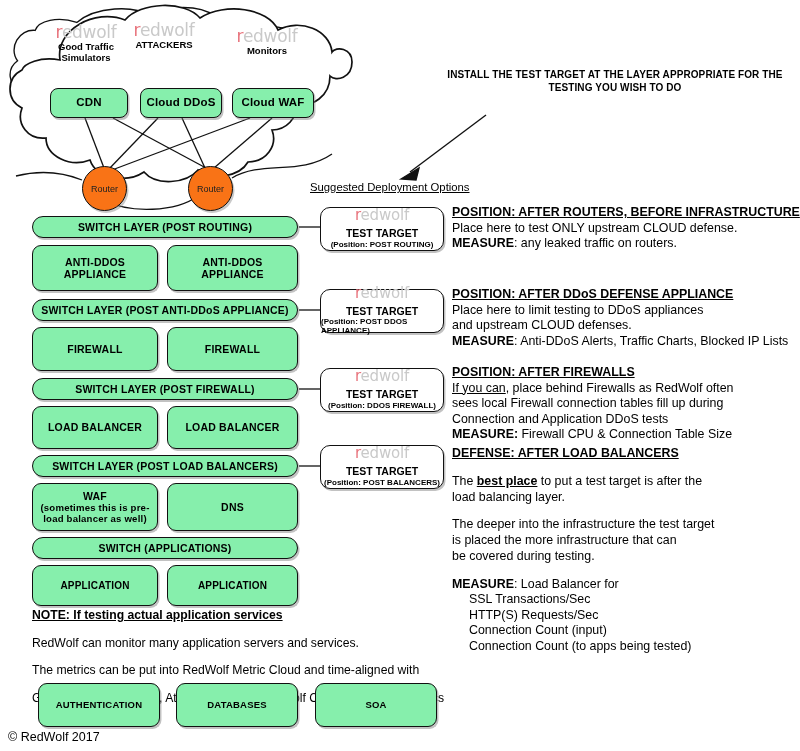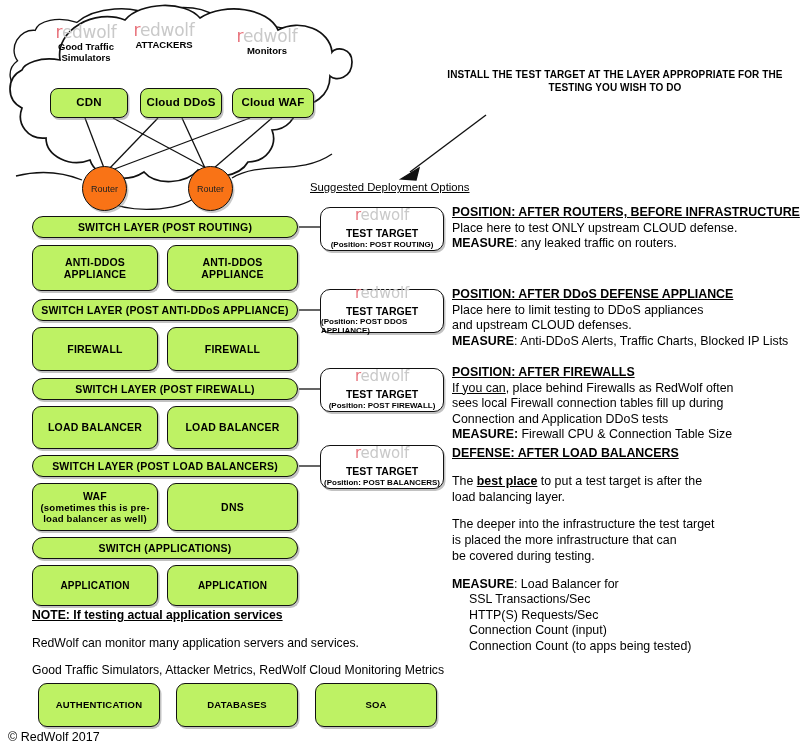--- a/index.html
+++ b/index.html
@@ -7,21 +7,21 @@
     width:800px;height:751px;position:relative;overflow:hidden;
     font-family:"Liberation Sans","DejaVu Sans",sans-serif;
     color:#000;
   }
   #stage{position:absolute;inset:0;width:800px;height:751px;}
   svg.layer{position:absolute;left:0;top:0;width:800px;height:751px;pointer-events:none;}
 
   
   .node{
     position:absolute;box-sizing:border-box;
-    background:#bef264;border:1.6px solid #111;border-radius:9px;
+    background:#86efac;border:1.6px solid #111;border-radius:9px;
     display:flex;flex-direction:column;align-items:center;justify-content:center;
     text-align:center;font-weight:bold;letter-spacing:.2px;
     box-shadow:1.5px 2px 0 rgba(120,120,120,.45);
   }
   .node .ln{display:block;line-height:1.18;}
 
   .cloudsvc{font-size:11.5px;border-radius:8px;}
   .switch{font-size:10.5px;border-radius:14px;}
   .dev{font-size:10.5px;}
   .app{font-size:10px;}
@@ -260,21 +260,21 @@
 
   <div class="tt" style="left:320px;top:289px;width:124px;height:44px;">
     <div class="rw"><span class="r">r</span><span class="est">edwolf</span></div>
     <div class="tname">TEST TARGET</div>
     <div class="tpos">(Position: POST DDOS APPLIANCE)</div>
   </div>
 
   <div class="tt" style="left:320px;top:368px;width:124px;height:44px;">
     <div class="rw"><span class="r">r</span><span class="est">edwolf</span></div>
     <div class="tname">TEST TARGET</div>
-    <div class="tpos">(Position: POST FIREWALL)</div>
+    <div class="tpos">(Position: DDOS FIREWALL)</div>
   </div>
 
   <div class="tt" style="left:320px;top:445px;width:124px;height:44px;">
     <div class="rw"><span class="r">r</span><span class="est">edwolf</span></div>
     <div class="tname">TEST TARGET</div>
     <div class="tpos">(Position: POST BALANCERS)</div>
   </div>
 
   <div class="txt" style="left:452px;top:205px;width:348px;">
     <span class="hd">POSITION: AFTER ROUTERS, BEFORE INFRASTRUCTURE</span>
@@ -310,20 +310,21 @@
     <p><span class="b">MEASURE</span><span>: Load Balancer for</span></p>
     <span class="ind">SSL Transactions/Sec</span>
     <span class="ind">HTTP(S) Requests/Sec</span>
     <span class="ind">Connection Count (input)</span>
     <span class="ind">Connection Count (to apps being tested)</span>
   </div>
 
   <div class="note" style="left:32px;top:608px;width:440px;">
     <span class="hd">NOTE: If testing actual application services</span>
     <p>RedWolf can monitor many application servers and services.</p>
+    <p>The metrics can be put into RedWolf Metric Cloud and time-aligned with</p>
     <p>Good Traffic Simulators, Attacker Metrics, RedWolf Cloud Monitoring Metrics</p>
   </div>
 
   <div class="node botbox" style="left:38px;top:683px;width:122px;height:44px;">
     <span class="ln">AUTHENTICATION</span>
   </div>
   <div class="node botbox" style="left:176px;top:683px;width:122px;height:44px;">
     <span class="ln">DATABASES</span>
   </div>
   <div class="node botbox" style="left:315px;top:683px;width:122px;height:44px;">

